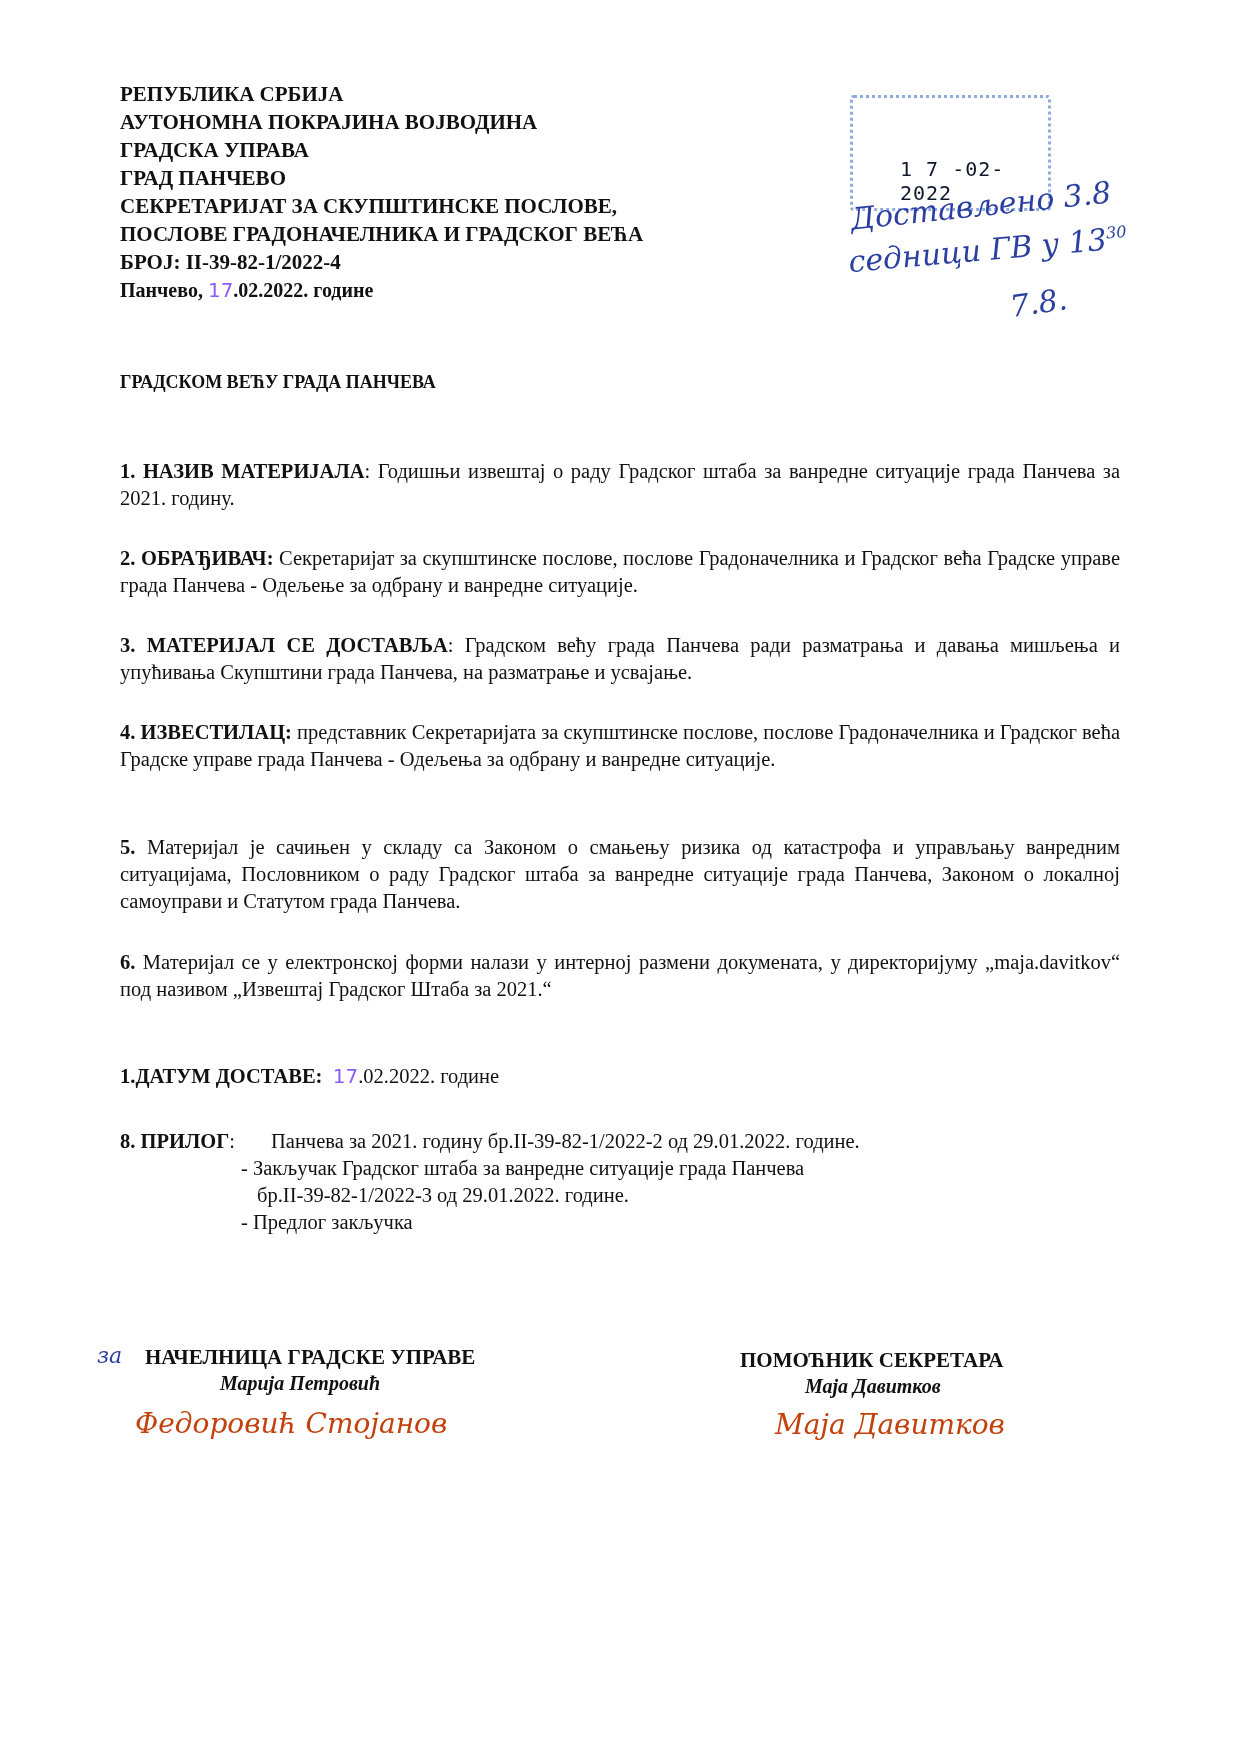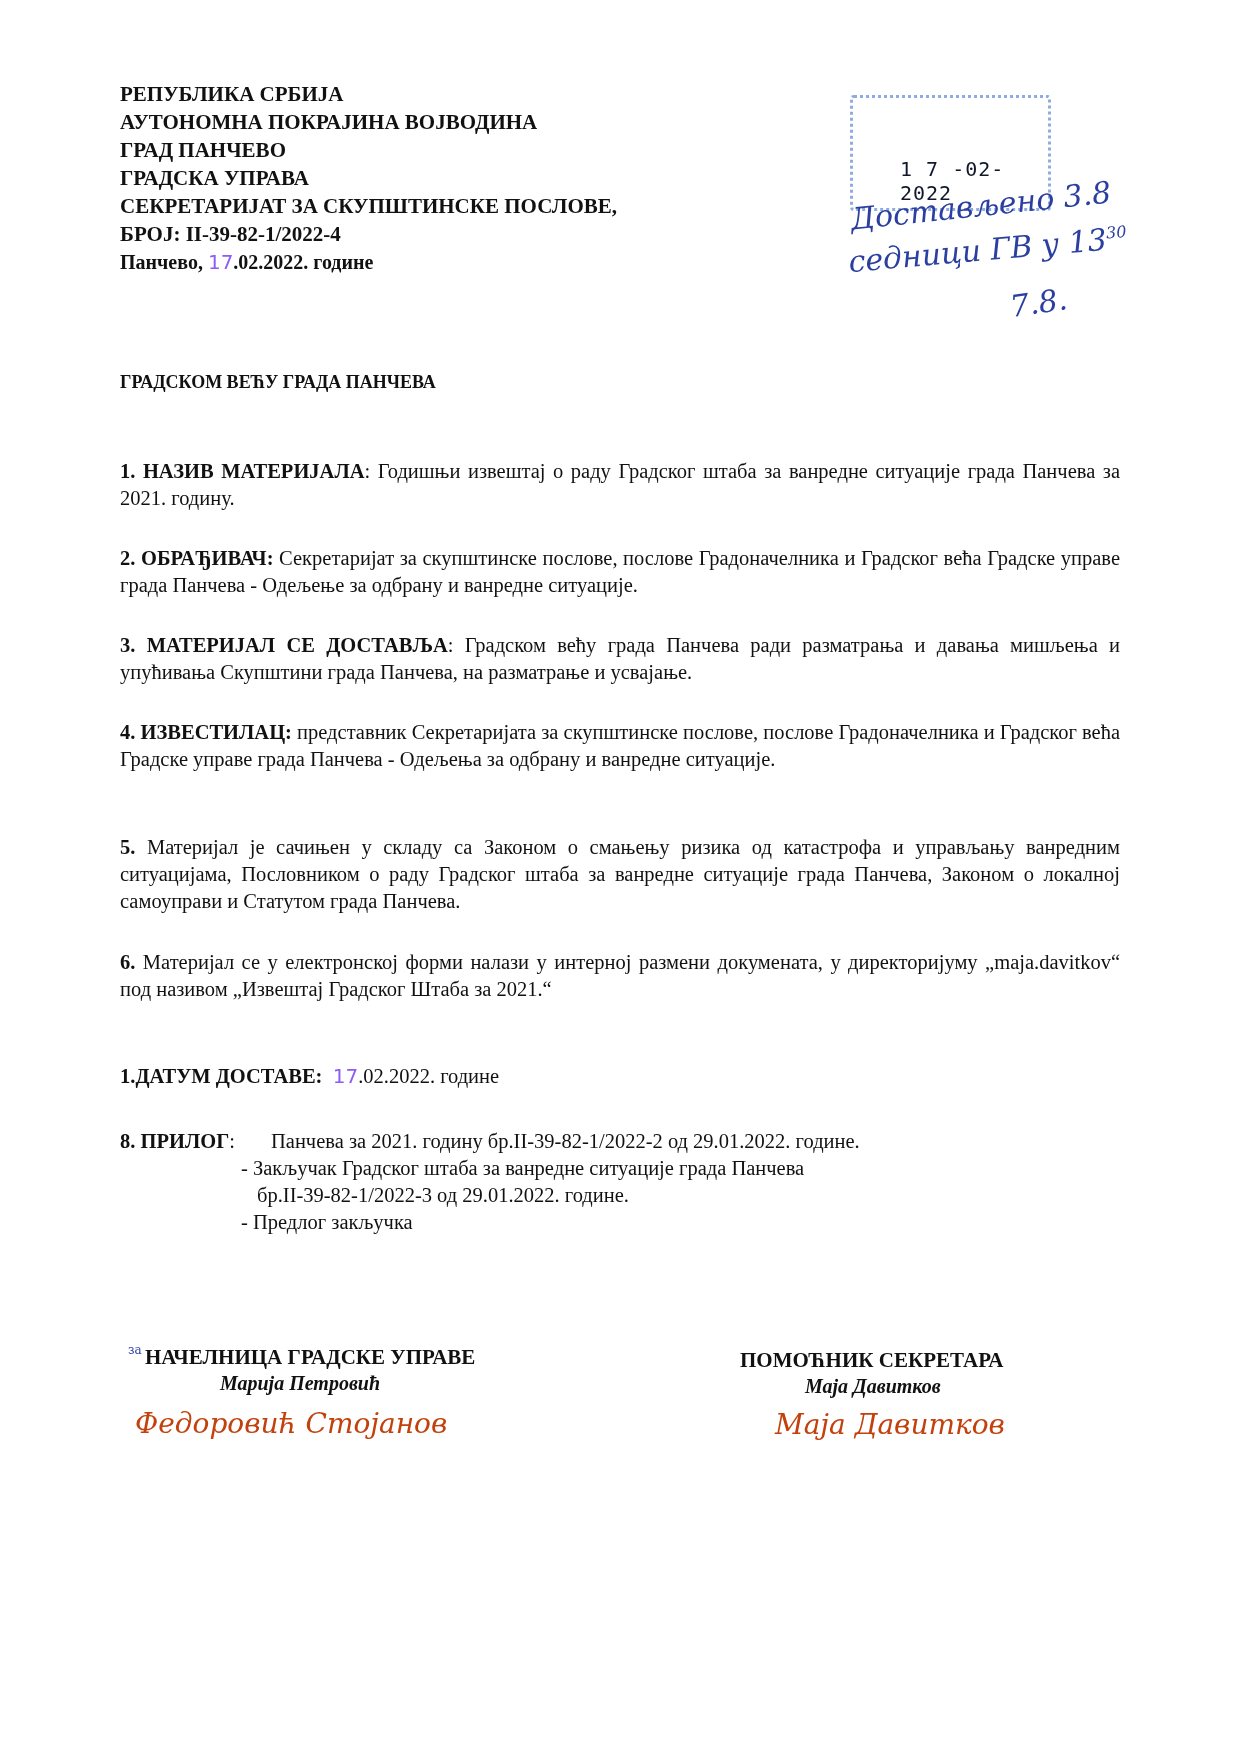--- a/index.html
+++ b/index.html
@@ -36,33 +36,34 @@
     .attach-item { position: relative; }
     .attach-item .cont { padding-left: 16px; }
     .s8 .label { font-weight: bold; }
 
     .sig-left { position: absolute; left: 145px; top: 1345px; width: 440px; }
     .sig-right { position: absolute; left: 740px; top: 1348px; width: 380px; }
     .sig-title { font-weight: bold; font-size: 21px; white-space: nowrap; }
     .sig-name { font-weight: bold; font-style: italic; font-size: 20px; margin-left: 75px; margin-top: 2px; }
     .sig-right .sig-name { margin-left: 65px; }
     .sig-scribble { position: absolute; font-family: "DejaVu Serif", serif; font-style: italic; color: #c2410c; font-size: 28px; white-space: nowrap; }
-    .pp-mark { position: absolute; left: -48px; top: -2px; font-family: "DejaVu Serif", serif; color: #2a3fa0; font-size: 12px; margin-left: 31px; }
+    .pp-mark { position: absolute; left: -48px; top: -2px; font-family: "DejaVu Serif", serif; font-style: italic; color: #2a3fa0; font-size: 22px; }
   </style>
 </head>
 <body>
 
 <div class="page">
 
   <div class="header">
     <div>РЕПУБЛИКА СРБИЈА</div>
     <div>АУТОНОМНА ПОКРАЈИНА ВОЈВОДИНА</div>
+    <div>ГРАДСКА УПРАВА</div>
     <div>ГРАД ПАНЧЕВО</div>
-    <div>ГРАДСКА УПРАВА</div>
     <div>СЕКРЕТАРИЈАТ ЗА СКУПШТИНСКЕ ПОСЛОВЕ,</div>
+    <div>ПОСЛОВЕ ГРАДОНАЧЕЛНИКА И ГРАДСКОГ ВЕЋА</div>
     <div>БРОЈ: II-39-82-1/2022-4</div>
     <div class="place">
       <span>Панчево, </span><span class="hand-date">17</span><span>.02.2022. године</span>
     </div>
   </div>
 
   <div class="stamp">
     <div class="box"></div>
     <div class="stamp-date">1 7 -02- 2022</div>
   </div>

